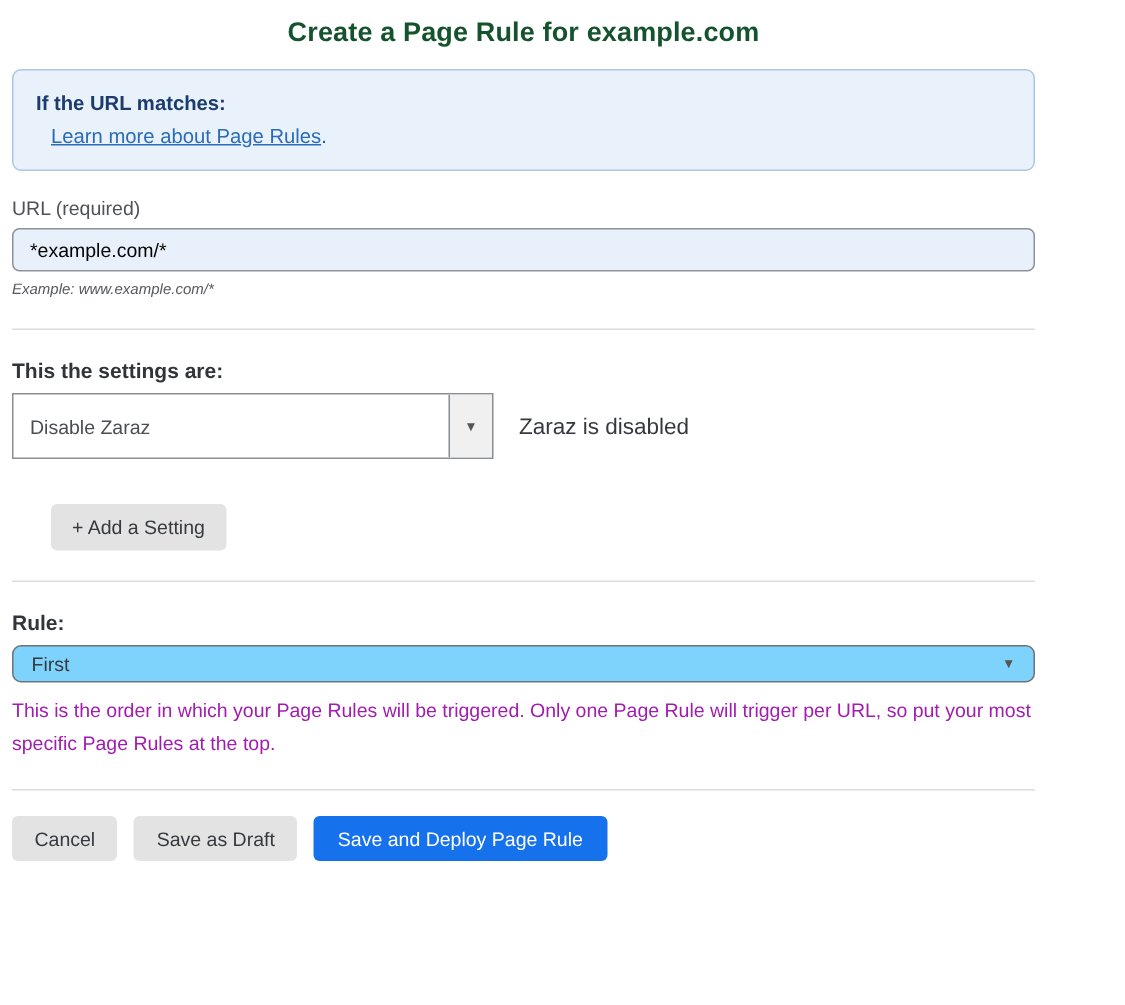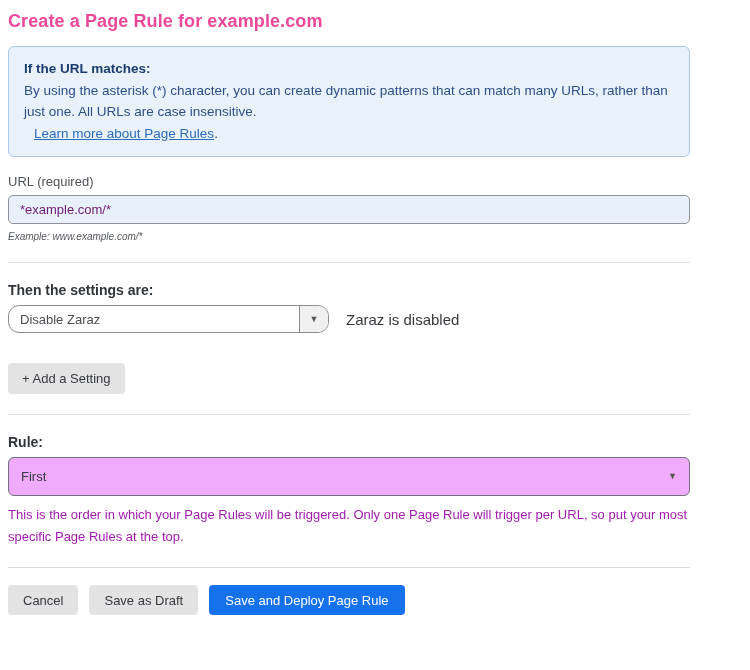--- a/index.html
+++ b/index.html
@@ -12,22 +12,23 @@
     overflow: hidden;
   }
   .container {
     width: 682px;
     margin-left: 8px;
     padding-top: 11px;
   }
   .page-title {
     font-size: 18px;
     font-weight: 700;
-    color: #ec4899;
+    color: #14532d;
     letter-spacing: 0.1px;
+    text-align: center;
   }
   .info-box {
     margin-top: 14px;
     background: #e9f1fb;
     border: 1px solid #a9c7e8;
     border-radius: 6px;
     padding: 11px 18px 12px 15px;
     font-size: 13.5px;
     line-height: 1.6;
   }
@@ -53,21 +54,21 @@
   .url-input {
     display: block;
     margin-top: 6px;
     width: 100%;
     height: 29px;
     background: #e8f0fb;
     border: 1px solid #8e9196;
     border-radius: 5px;
     padding: 0 11px;
     font-size: 13px;
-    color: #701a75;
+    color: #000000;
     font-family: "Liberation Sans", "DejaVu Sans", sans-serif;
     outline: none;
   }
   .example-text {
     margin-top: 7px;
     font-size: 10px;
     color: #55585c;
     font-style: italic;
   }
   .divider {
@@ -84,23 +85,23 @@
   .picker-label { margin-top: 25px; }
   .setting-row {
     margin-top: 7px;
     display: flex;
     align-items: center;
   }
   .setting-select {
     display: flex;
     align-items: stretch;
     width: 321px;
-    height: 28px;
+    height: 44px;
     border: 1px solid #8a8d91;
-    border-radius: 11px;
+    border-radius: 0;
     background: #ffffff;
     overflow: hidden;
     cursor: pointer;
     justify-content: flex-end;
   }
   .setting-select .select-value {
     flex: 1;
     display: flex;
     align-items: center;
     padding-left: 11px;
@@ -129,29 +130,30 @@
     margin-top: 30px;
     display: inline-block;
     background: #e3e3e3;
     border: none;
     border-radius: 4px;
     padding: 8px 14px;
     font-size: 13px;
     color: #36393f;
     font-family: "Liberation Sans", "DejaVu Sans", sans-serif;
     cursor: pointer;
+    margin-left: 26px;
   }
   .order-label { margin-top: 24px; }
   .order-select {
     margin-top: 7px;
     width: 100%;
-    height: 39px;
+    height: 25px;
     border: 1px solid #6f7276;
     border-radius: 6px;
-    background: #f0abfc;
+    background: #7dd3fc;
     display: flex;
     align-items: center;
     justify-content: space-between;
     padding: 0 12px;
     cursor: pointer;
   }
   .order-select .select-value {
     font-size: 13px;
     color: #36393f;
   }
@@ -189,31 +191,30 @@
 </style>
 </head>
 <body>
 
 <div class="container">
 
   <h1 class="page-title">Create a Page Rule for example.com</h1>
 
   <div class="info-box">
     <div class="info-heading">If the URL matches:</div>
-    <div class="info-body">By using the asterisk (*) character, you can create dynamic patterns that can match many URLs, rather than just one. All URLs are case insensitive.</div>
     <div class="info-link-line"><a class="info-link">Learn more about Page Rules</a><span>.</span></div>
   </div>
 
   <div class="field-label">URL (required)</div>
   <input class="url-input" type="text" value="*example.com/*" style="">
   <div class="example-text">Example: www.example.com/*</div>
 
   <hr class="divider">
 
-  <div class="section-heading">Then the settings are:</div>
+  <div class="section-heading">This the settings are:</div>
 
 
   <div class="setting-row">
     <div class="setting-select">
       <div class="select-value">Disable Zaraz</div>
       <div class="select-arrow-btn">
         <span class="caret">▼</span>
       </div>
     </div>
     <div class="status-text">Zaraz is disabled</div>

